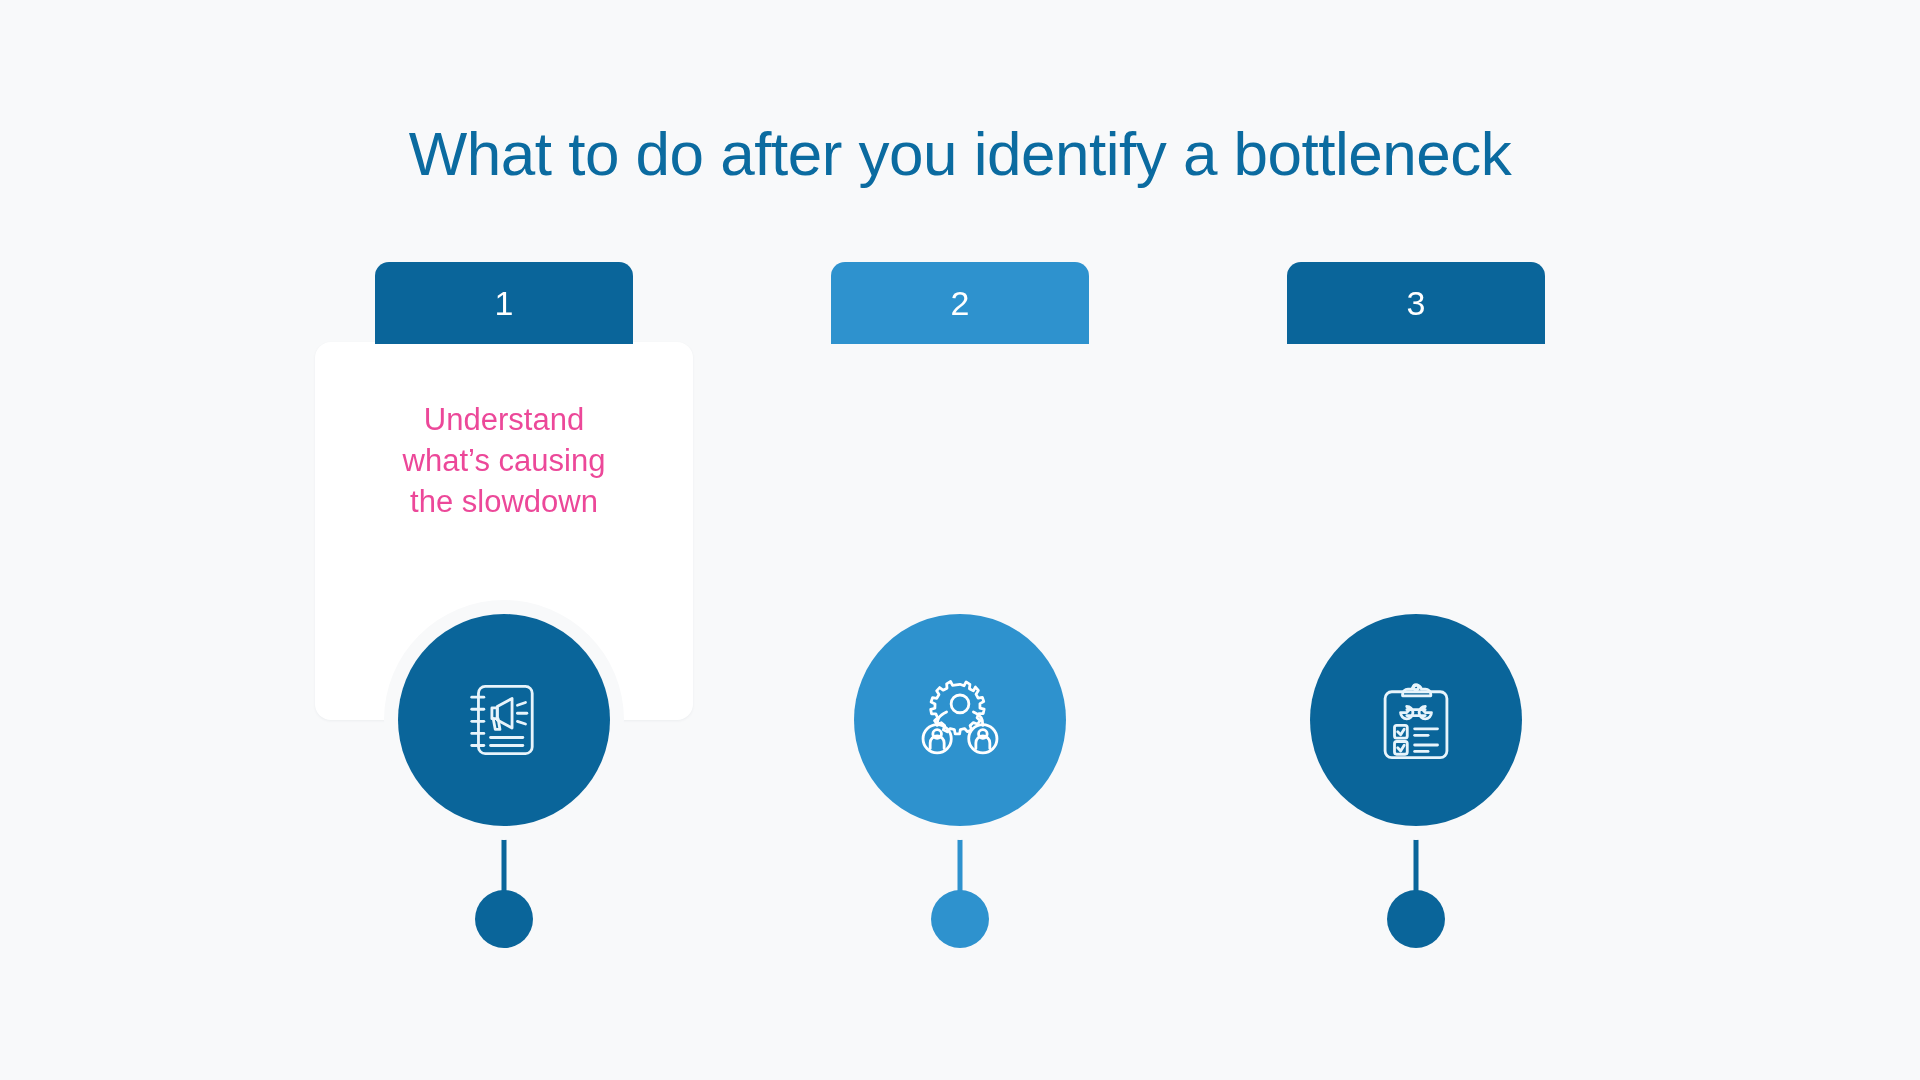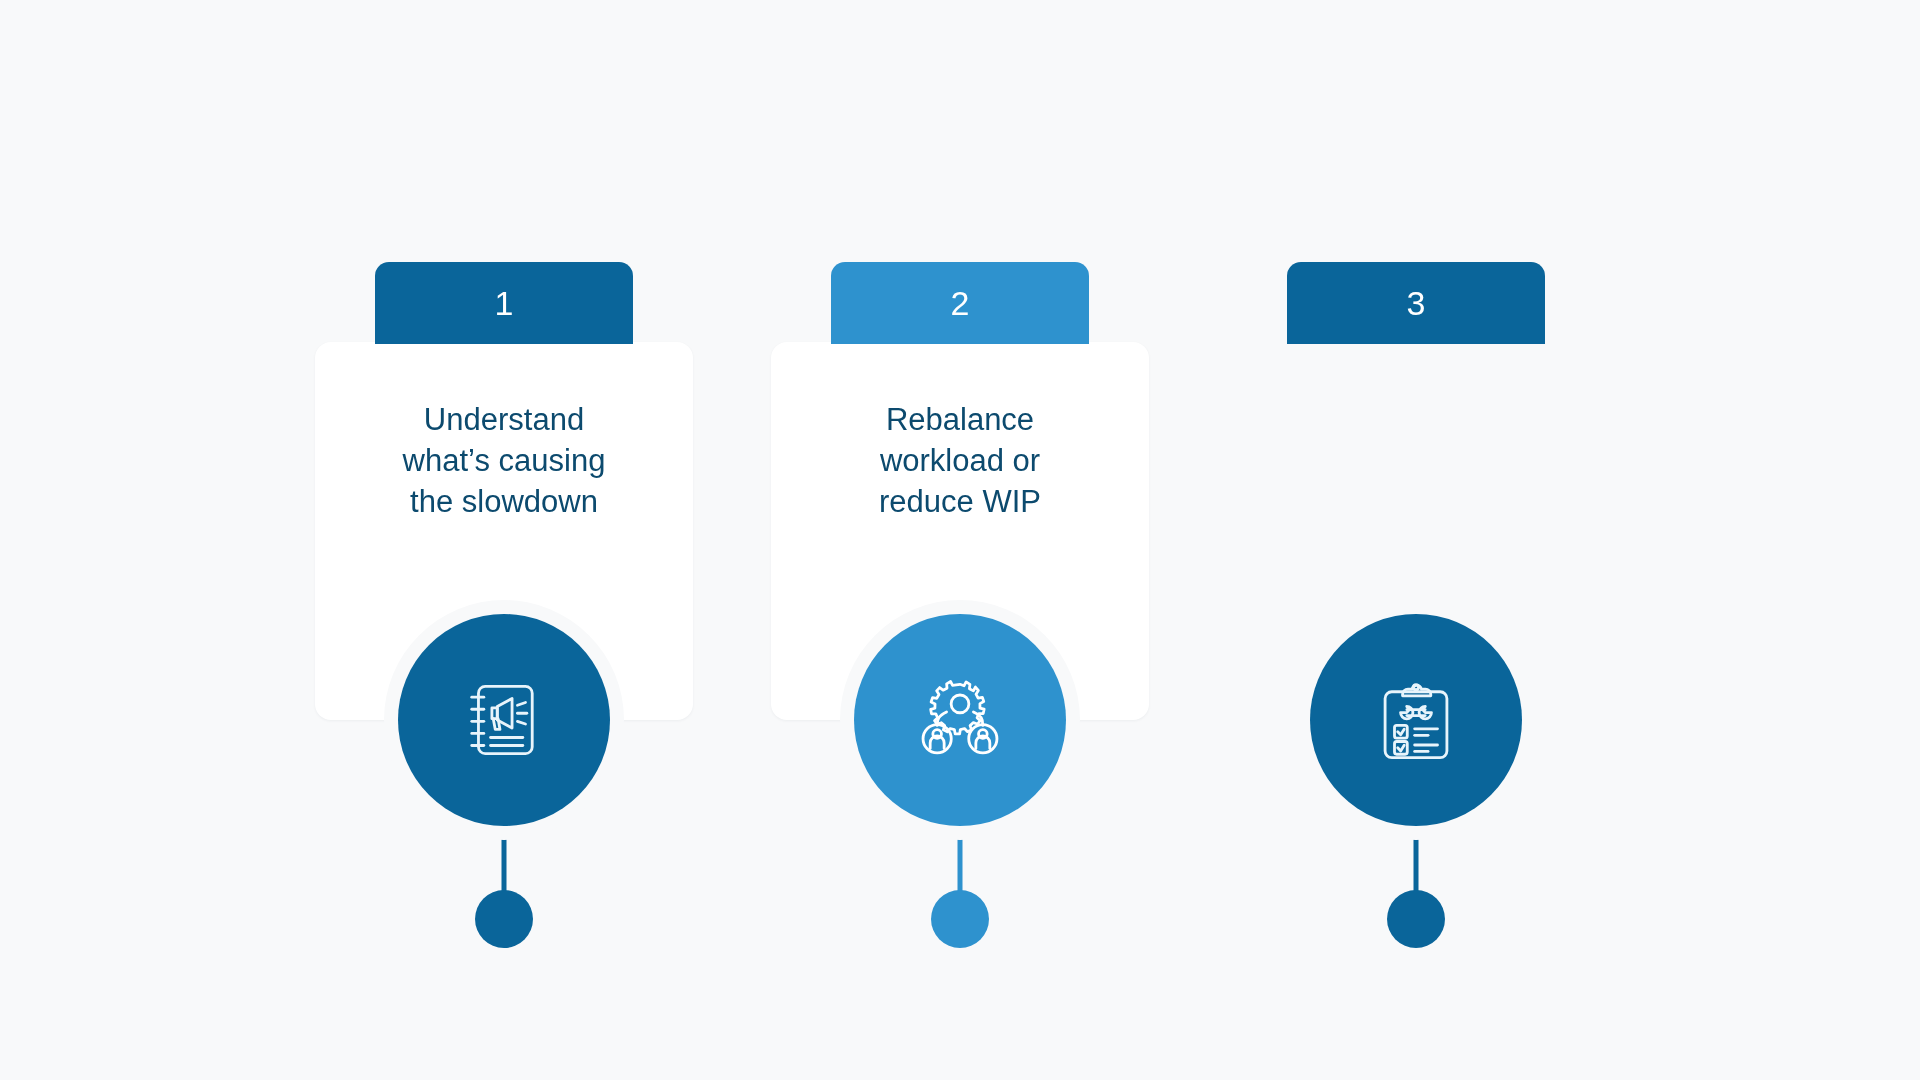--- a/index.html
+++ b/index.html
@@ -83,21 +83,21 @@
     flex-direction: column;
     align-items: center;
   }
 
   .step-text {
     margin-top: 58px;
     width: 300px;
     text-align: center;
     font-size: 31px;
     line-height: 1.32;
-    color: #0c4a6e;
+    color: #ec4899;
     font-weight: 400;
     font-family: "Liberation Sans", sans-serif;
     white-space: pre-line;
   }
 
   .step-icon-wrap {
     position: absolute;
     z-index: 4;
     top: 352px;
     left: 50%;
@@ -136,20 +136,21 @@
     width: 58px;
     height: 58px;
     border-radius: 50%;
   }
 </style>
 </head>
 <body style="background: rgb(248, 249, 250);">
 
 <div class="slide" style="background: rgb(248, 249, 250);">
 
+  <div class="page-title" style="color: rgb(11, 107, 160);">What to do after you identify a bottleneck</div>
 
   <div class="steps-row">
 
     <div class="step">
       <div class="step-badge" style="background: rgb(10, 101, 154);">
         <span>1</span>
       </div>
 
       <div class="step-card">
         <div class="step-text">Understand
@@ -180,25 +181,20 @@
 
       <div class="step-connector" style="background: rgb(10, 101, 154);"></div>
       <div class="step-dot" style="background: rgb(10, 101, 154);"></div>
     </div>
 
     <div class="step">
       <div class="step-badge" style="background: rgb(46, 146, 206);">
         <span>2</span>
       </div>
 
-      <div class="step-card">
-        <div class="step-text">Rebalance
-workload or
-reduce WIP</div>
-      </div>
 
       <div class="step-icon-wrap" style="background: rgb(46, 146, 206);">
         <span>
           <svg viewBox="0 0 64 64" fill="none" stroke="#ffffff" stroke-width="2.1" stroke-linecap="round" stroke-linejoin="round">
             <path d="M32 4.5 l3.1 1.1 1.6 -2.9 2.9 1.9 -0.4 3.3 3 1.6 1.6 -2.9 2.2 2.6 -1.8 2.8 1.6 3 3.2 -0.6 1.1 3.2 -2.9 1.6 0 3.4 3.2 0.8 -0.7 3.3 -3.3 0.1 -1.4 3.1 2.4 2.2 -2.1 2.6 -3.1 -1.1 -2.5 2.3 1.1 3.1 -3 1.5 -2.3 -2.4 -3.2 0.8 -0.5 3.3 -3.4 0 -0.6 -3.3 -3.2 -0.8 -2.2 2.5 -3 -1.5 1 -3.2 -2.5 -2.2 -3.1 1.2 -2.1 -2.7 2.3 -2.3 -1.3 -3 -3.3 0 -0.6 -3.3 3.2 -0.9 0.1 -3.3 -3 -1.5 1.1 -3.2 3.2 0.5 1.7 -2.9 -1.8 -2.8 2.3 -2.5 2.6 2 3 -1.5 -0.3 -3.3 3 -1.8 1.5 2.9 z" transform="translate(0,1) scale(0.98) translate(0.6,0)"></path>
             <circle cx="32" cy="20" r="6.6"></circle>
             <path d="M22 26 C16 29 15 31 15 36"></path>
             <path d="M42 26 C48 29 49 31 49 36"></path>
             <circle cx="15" cy="46" r="10.5"></circle>
             <circle cx="15" cy="42.4" r="3.2"></circle>

